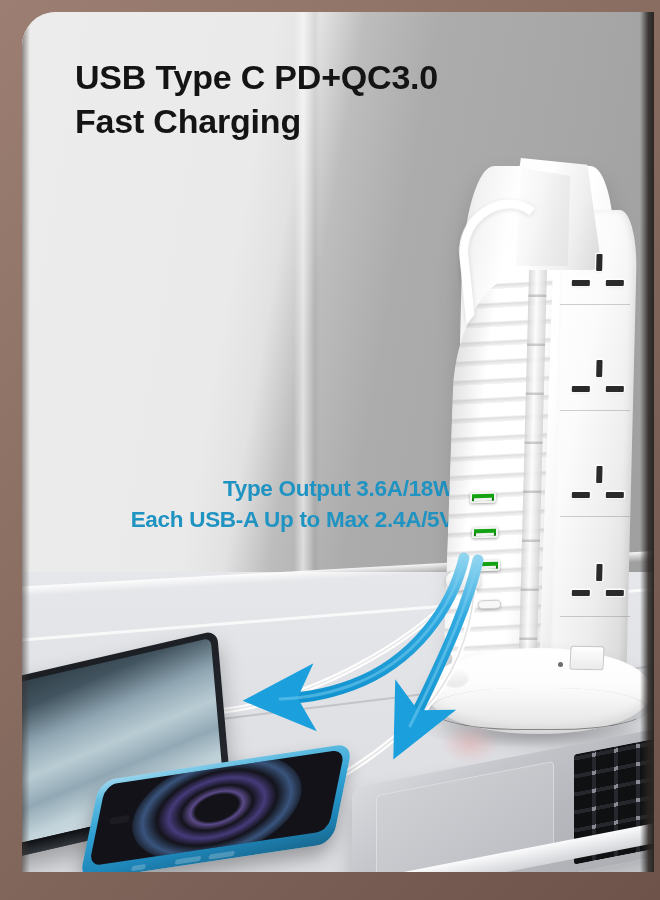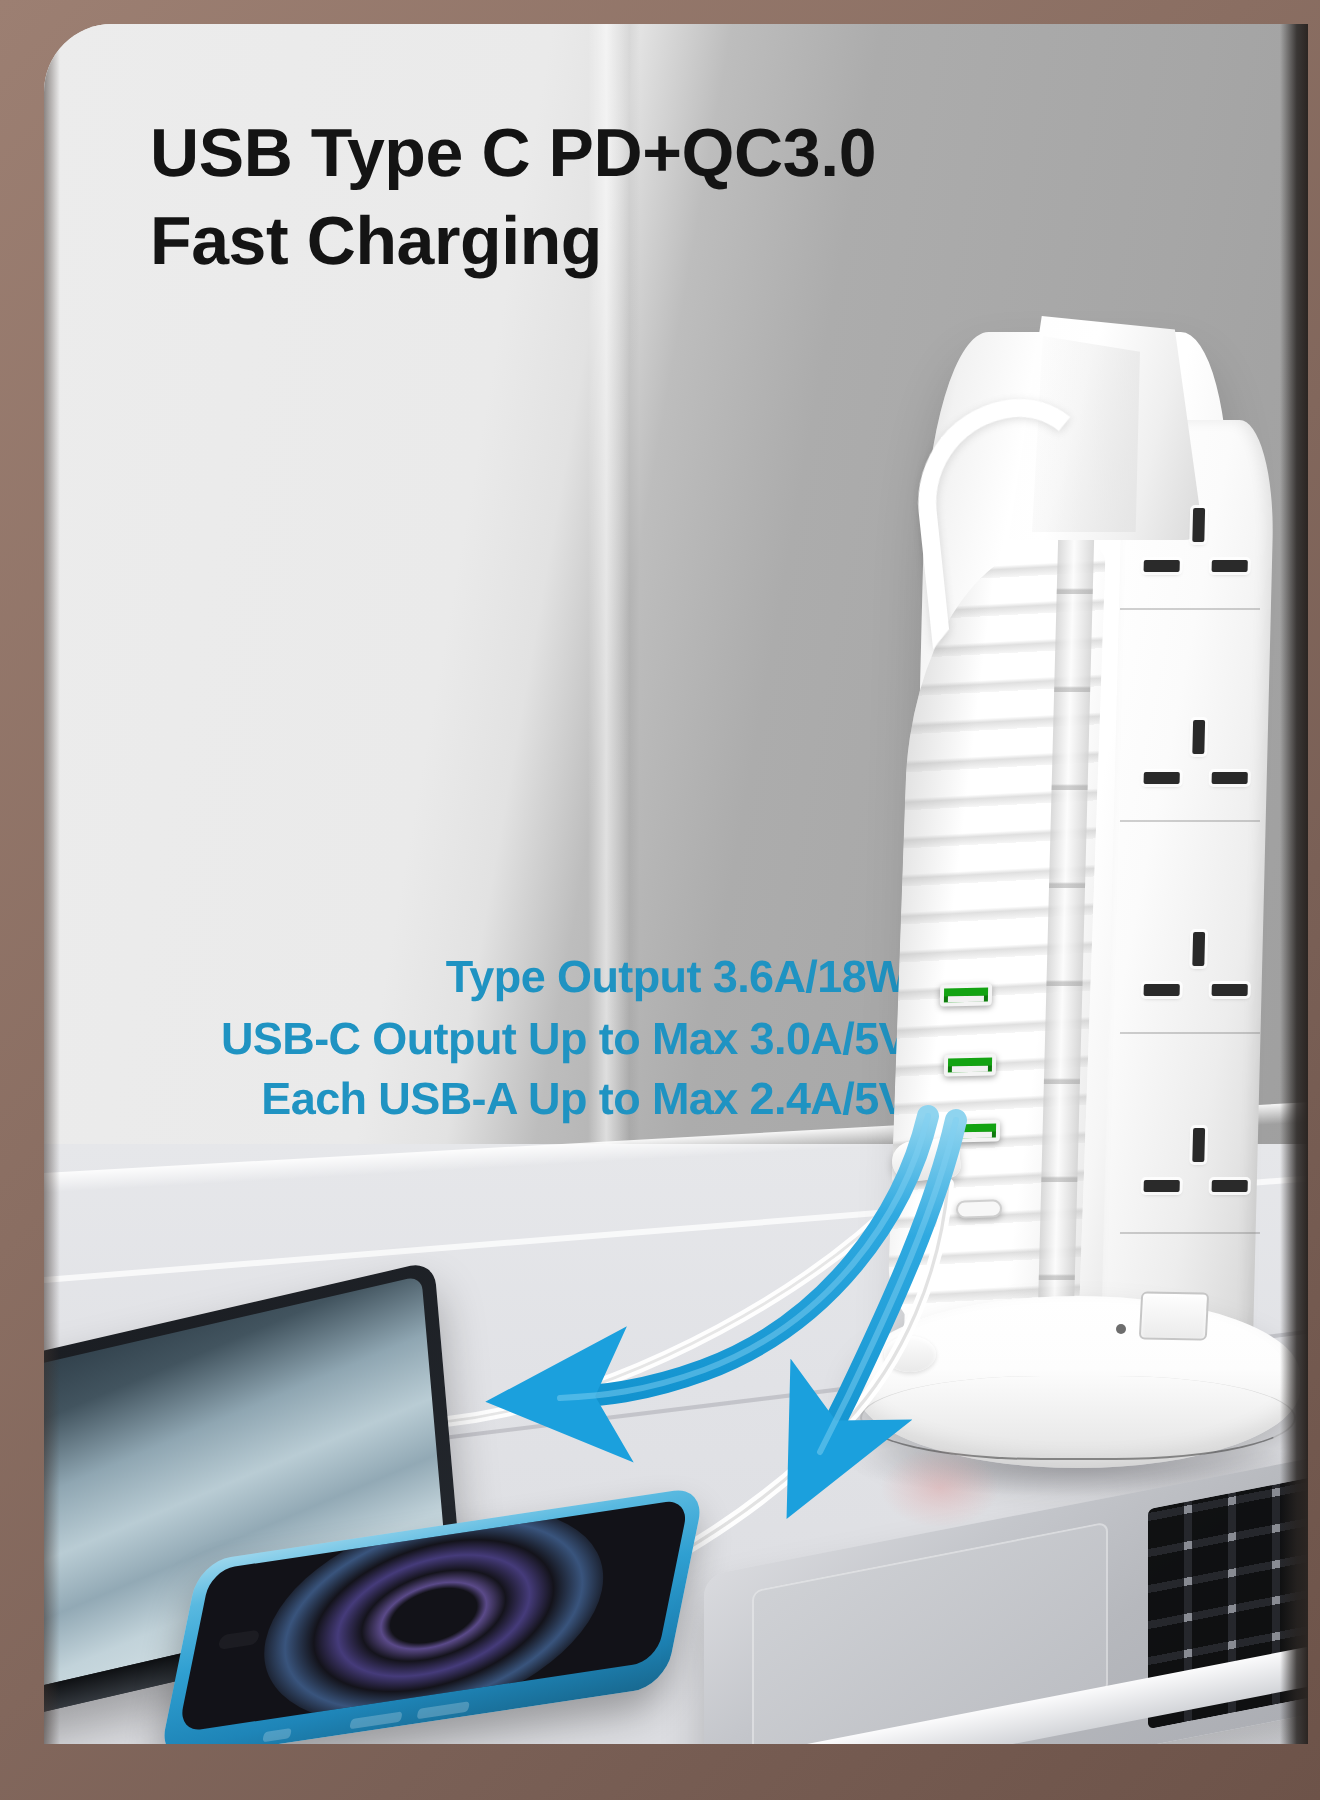--- a/index.html
+++ b/index.html
@@ -507,21 +507,20 @@
     <div class="desk"></div>
     <div class="desk-edge"></div>
     <div class="desk-edge2"></div>
     <div class="floor-line"></div>
 
     <div id="headline">USB Type C PD+QC3.0
 Fast Charging</div>
 
     <div id="specs">
       <div>Type Output 3.6A/18W</div>
-      <div>USB-C Output Up to Max 3.0A/5V</div>
       <div>Each USB-A Up to Max 2.4A/5V</div>
     </div>
 
     <div id="tower">
 
       <div class="base-shadow"></div>
       <div class="body-main"></div>
       <div class="ribs">
         <div class="ribs-shade"></div>
       </div>

